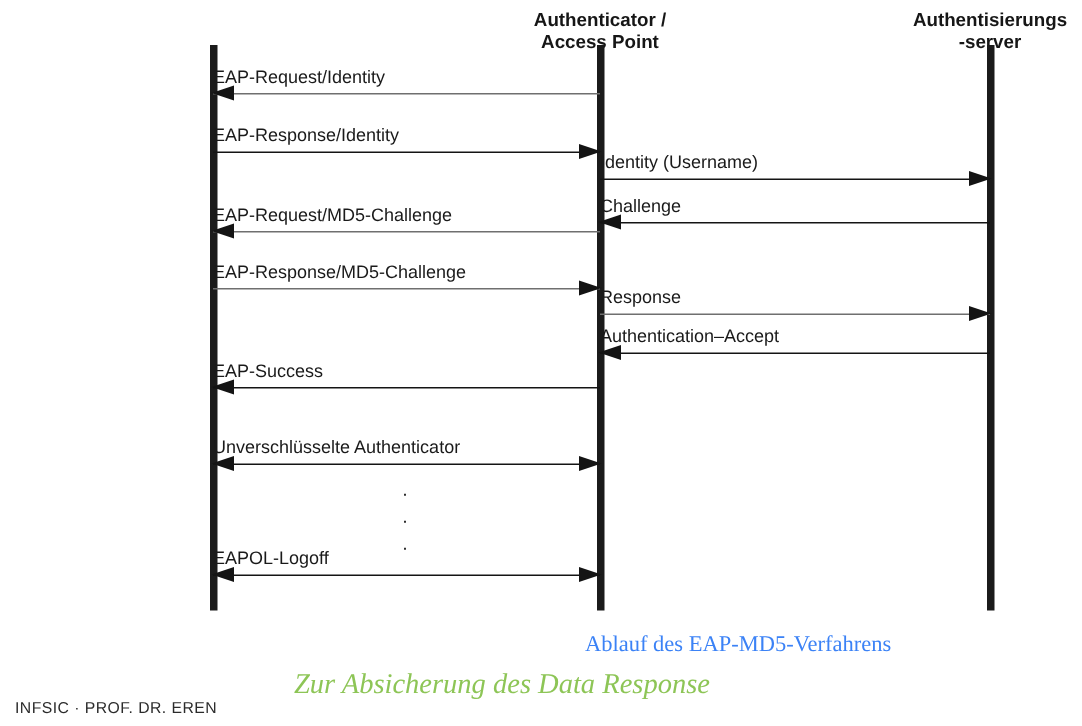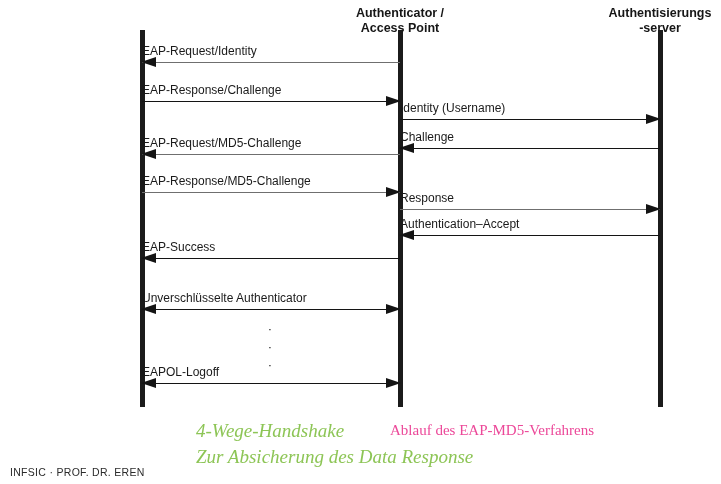--- a/index.html
+++ b/index.html
@@ -100,21 +100,21 @@
     font-style: italic;
     font-size: 19px;
     color: #8dc556;
     white-space: nowrap;
     line-height: 24px;
   }
   .caption-black {
     position: absolute;
     font-family: "Liberation Serif", serif;
     font-size: 15px;
-    color: #ec4899;
+    color: #3b82f6;
     white-space: nowrap;
   }
   .footer {
     position: absolute;
     font-family: "Liberation Sans", sans-serif;
     font-size: 10.5px;
     color: #2b2b2b;
     letter-spacing: 0.3px;
     white-space: nowrap;
   }
@@ -137,21 +137,21 @@
 
   <div class="message" style="left:142px; top:62px; width:258px;">
     <div class="msg-line" style="width:258px; border-top-color:#6f6f6f;"></div>
     <div class="arrowhead left"></div>
     <div class="msg-label">EAP-Request/Identity</div>
   </div>
 
   <div class="message" style="left:142px; top:101px; width:258px;">
     <div class="msg-line" style="width:258px; border-top-color:#141414;"></div>
     <div class="arrowhead right"></div>
-    <div class="msg-label">EAP-Response/Challenge</div>
+    <div class="msg-label">EAP-Response/Identity</div>
   </div>
 
   <div class="message" style="left:400px; top:119px; width:260px;">
     <div class="msg-line" style="width:260px; border-top-color:#141414;"></div>
     <div class="arrowhead right"></div>
     <div class="msg-label">Identity (Username)</div>
   </div>
 
   <div class="message" style="left:400px; top:148px; width:260px;">
     <div class="msg-line" style="width:260px; border-top-color:#141414;"></div>
@@ -202,21 +202,20 @@
     <span>·</span>
   </div>
 
   <div class="message" style="left:142px; top:383px; width:258px;">
     <div class="msg-line" style="width:258px; border-top-color:#141414;"></div>
     <div class="arrowhead left"></div>
     <div class="arrowhead right"></div>
     <div class="msg-label">EAPOL-Logoff</div>
   </div>
 
-  <div class="caption-green" style="left:196px; top:419px;">4-Wege-Handshake</div>
 
   <div class="caption-black" style="left:390px; top:422px;">Ablauf des EAP-MD5-Verfahrens</div>
 
   <div class="caption-green" style="left:196px; top:445px;">Zur Absicherung des Data Response</div>
 
   <div class="footer" style="left:10px; top:466px;">INFSIC · PROF. DR. EREN</div>
 
 </div>
 
 </body></html>

